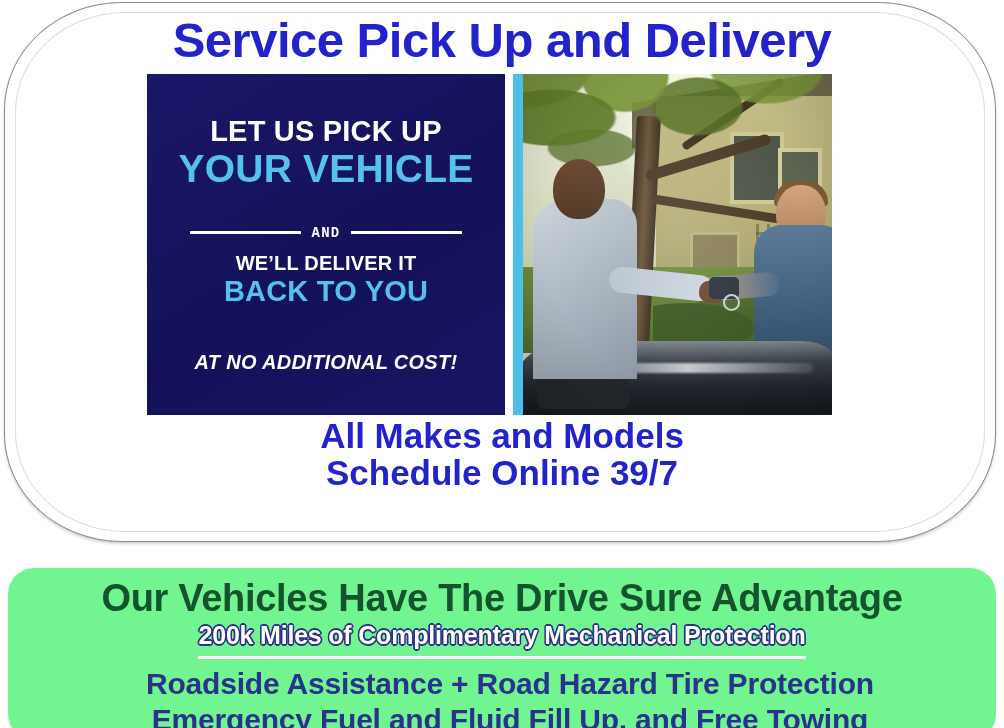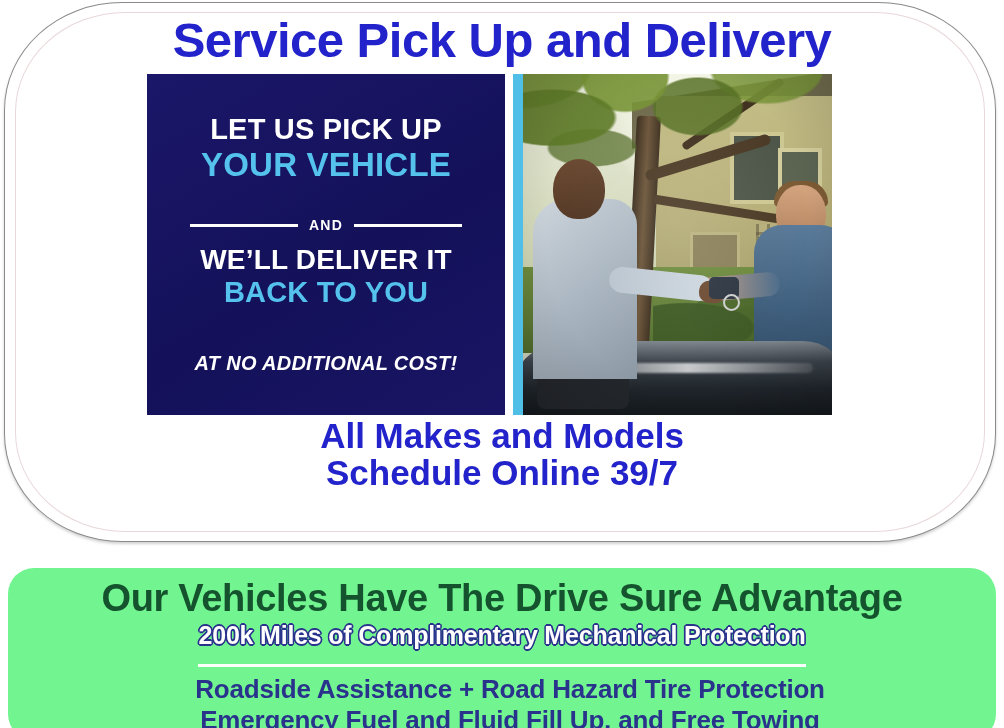--- a/index.html
+++ b/index.html
@@ -79,35 +79,36 @@
   }
   .navy-line {
     color: #ffffff;
     font-weight: bold;
     letter-spacing: 0.2px;
     text-align: center;
     line-height: 1.08;
     white-space: nowrap;
   }
   .l1 { font-size: 29px; margin-bottom: 1px; }
-  .l2 { font-size: 33px; color: #54c2ec; margin-bottom: 14px; }
-  .l4 { font-size: 28px; margin-bottom: 1px; }
+  .l2 { font-size: 39px; color: #54c2ec; margin-bottom: 14px; }
+  .l4 { font-size: 20px; margin-bottom: 1px; }
   .l5 { font-size: 29px; color: #54c2ec; margin-bottom: 26px; }
   .l6 {
     font-size: 20px;
     font-style: italic;
     letter-spacing: 0.3px;
     margin-top: 19px;
   }
 
   .and-row {
     display: flex;
     align-items: center;
     width: 272px;
     margin: 21px 0 12px 0;
+    font-family: Liberation Mono, monospace;
   }
   .and-rule {
     flex: 1 1 auto;
     height: 3px;
     background: #ffffff;
   }
   .and-word {
     color: #ffffff;
     font-size: 14px;
     font-weight: bold;
@@ -313,26 +314,26 @@
     margin-top: 2px;
     font-size: 25px;
     font-weight: bold;
     color: #ffffff;
     letter-spacing: -0.2px;
     white-space: nowrap;
     text-shadow:
       -1.6px 0 #2a338c, 1.6px 0 #2a338c, 0 -1.6px #2a338c, 0 1.6px #2a338c,
       -1.2px -1.2px #2a338c, 1.2px -1.2px #2a338c, -1.2px 1.2px #2a338c, 1.2px 1.2px #2a338c;
     border-bottom: 3px solid #ffffff;
-    padding-bottom: 13px;
+    padding-bottom: 5px;
     line-height: 1.18;
   }
   .g-line {
     color: #2a338c;
-    font-size: 26px;
+    font-size: 30px;
     font-weight: bold;
     line-height: 1.22;
     letter-spacing: -0.2px;
     white-space: nowrap;
     padding-left: 16px;
   }
   .g-line.first { margin-top: 7px; }
 </style>
 </head>
 <body>

